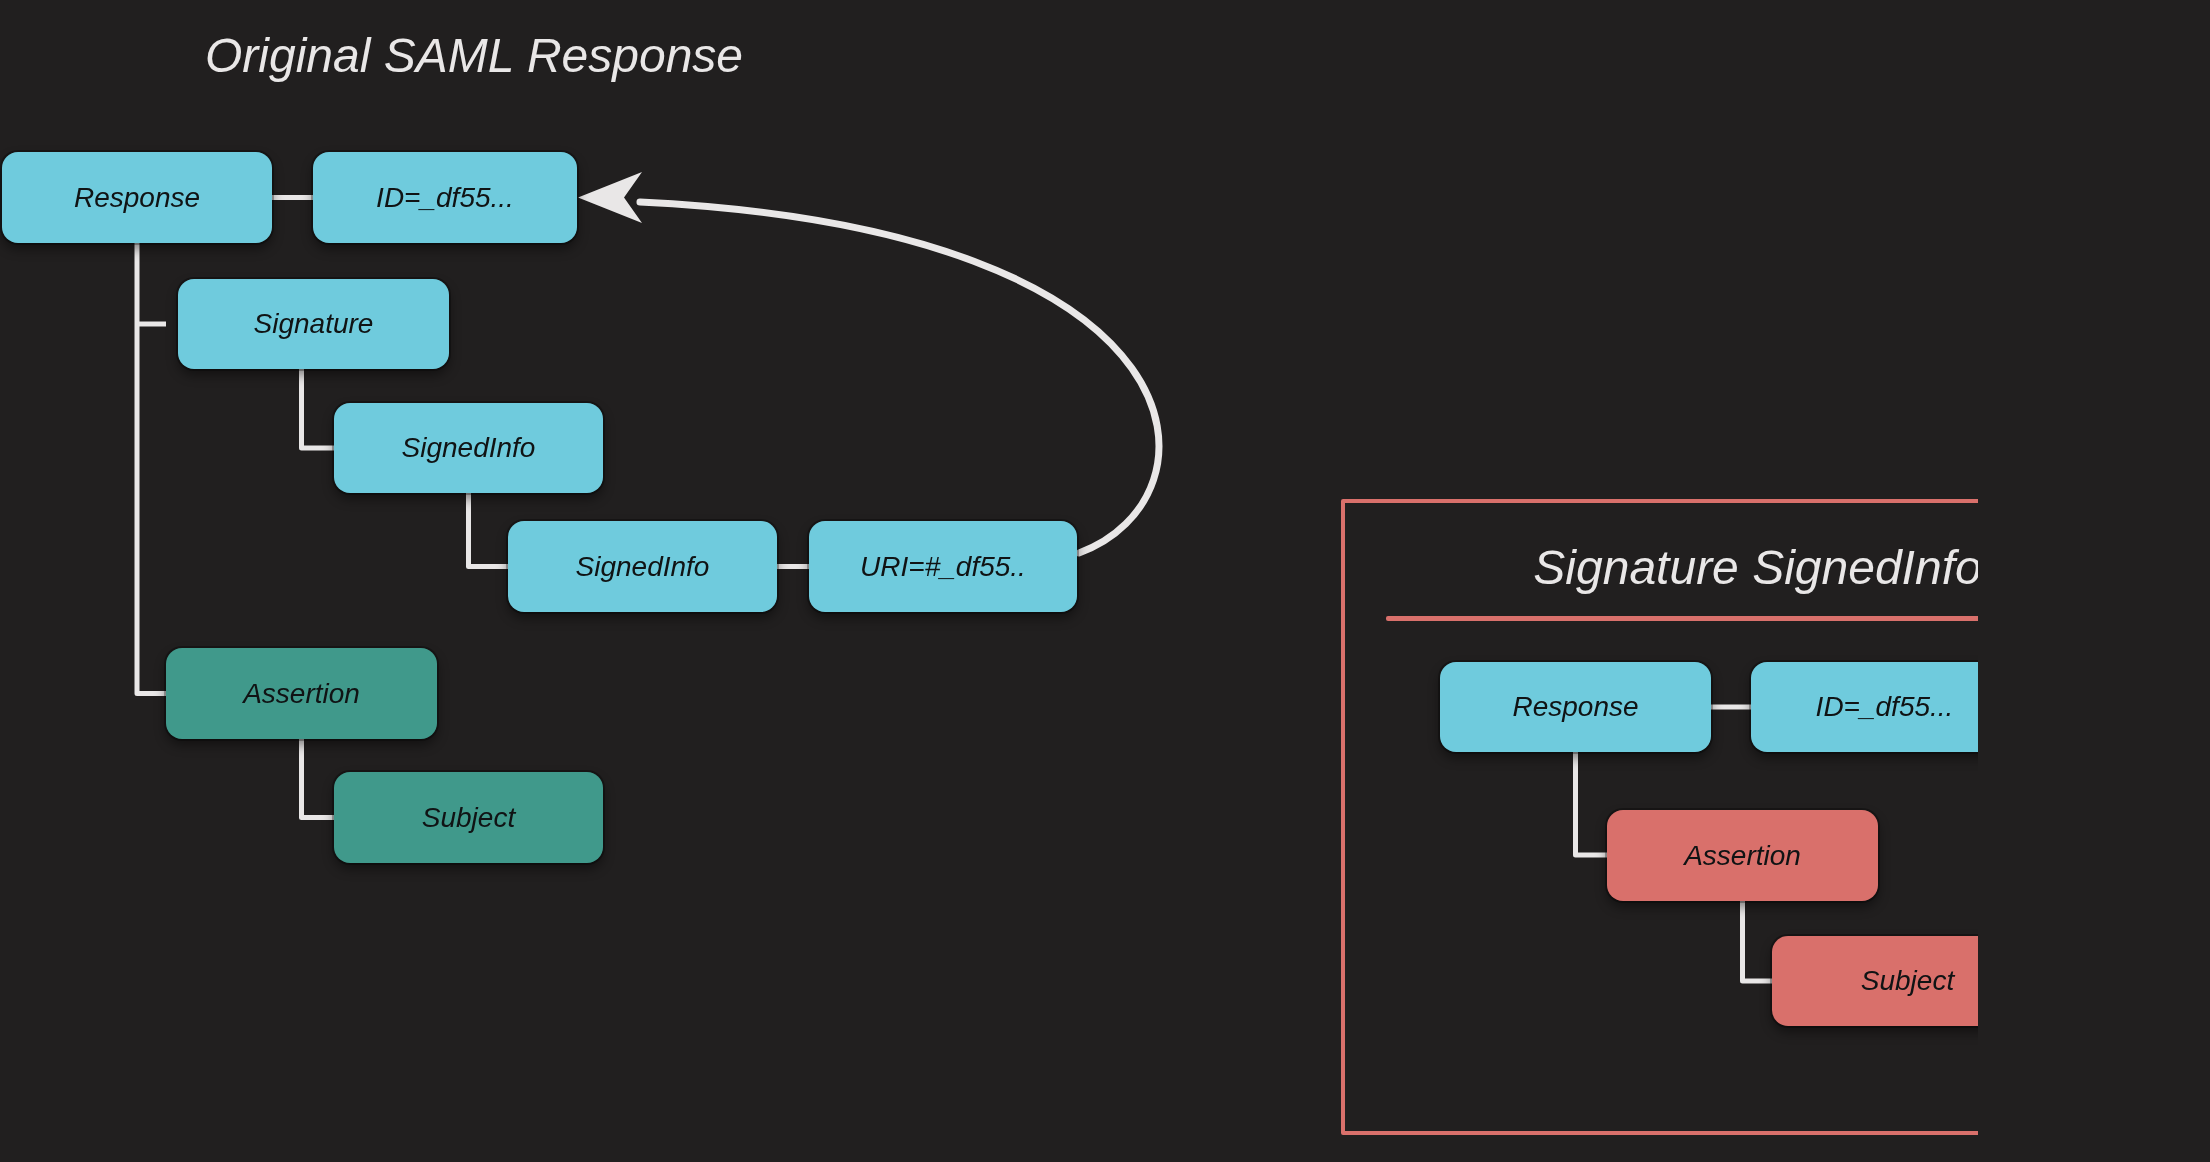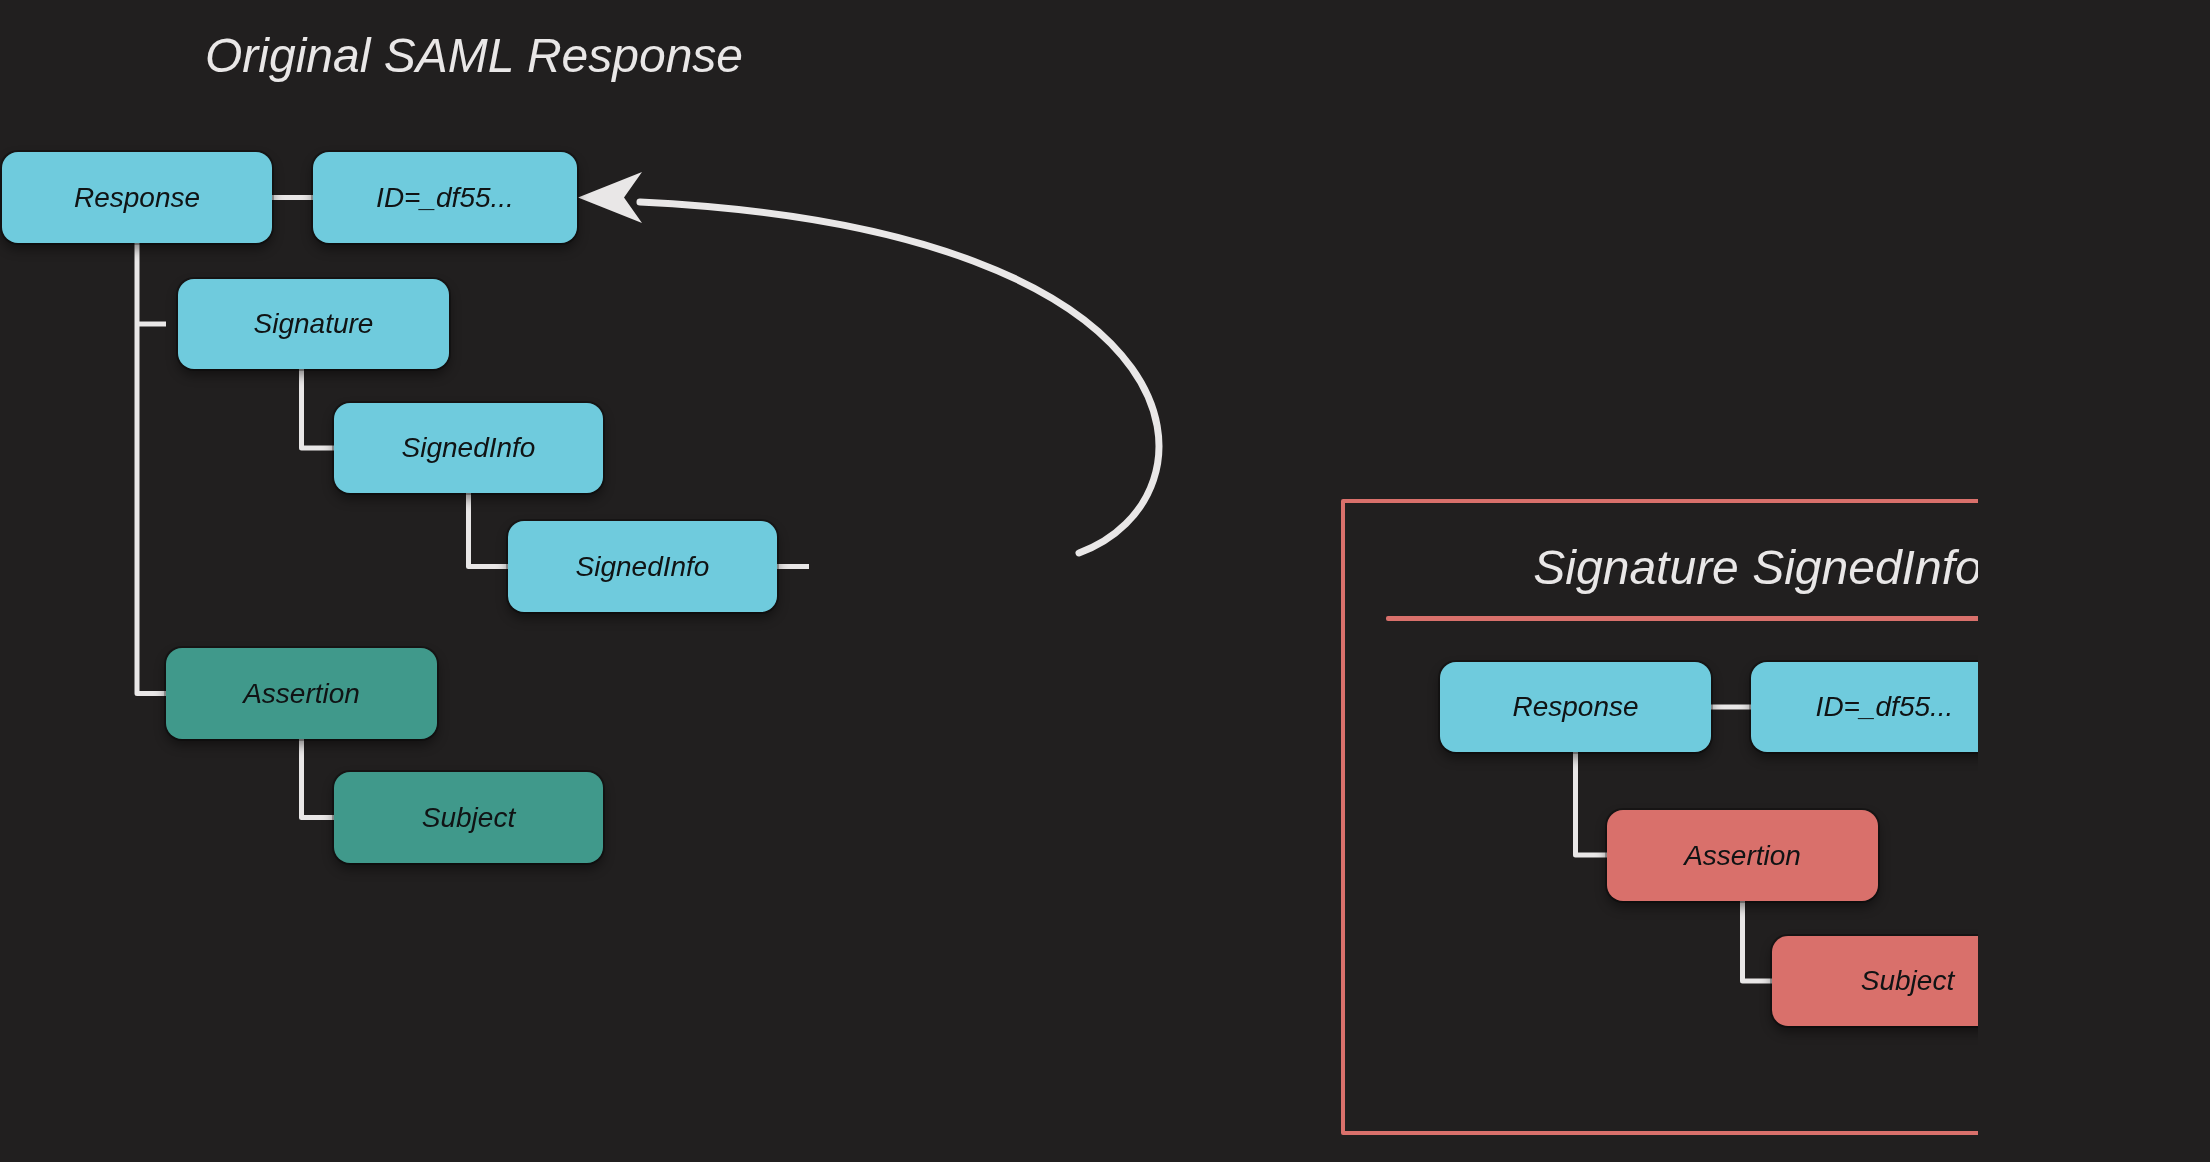--- a/index.html
+++ b/index.html
@@ -104,20 +104,23 @@
   </div>
   <div class="node cyan" style="left:178px;top:279px;width:271px;height:90px;">
     <span>Signature</span>
   </div>
   <div class="node cyan" style="left:334px;top:403px;width:269px;height:90px;">
     <span>SignedInfo</span>
   </div>
   <div class="node cyan" style="left:508px;top:521px;width:269px;height:91px;">
     <span>SignedInfo</span>
   </div>
+  <div class="node cyan" style="left:809px;top:521px;width:268px;height:91px;">
+    <span>URI=#_df55..</span>
+  </div>
   <div class="node teal" style="left:166px;top:648px;width:271px;height:91px;">
     <span>Assertion</span>
   </div>
   <div class="node teal" style="left:334px;top:772px;width:269px;height:91px;">
     <span>Subject</span>
   </div>
 
   <div class="panel">
     <div class="panel-title">Signature SignedInfo</div>
     <div class="panel-underline"></div>

